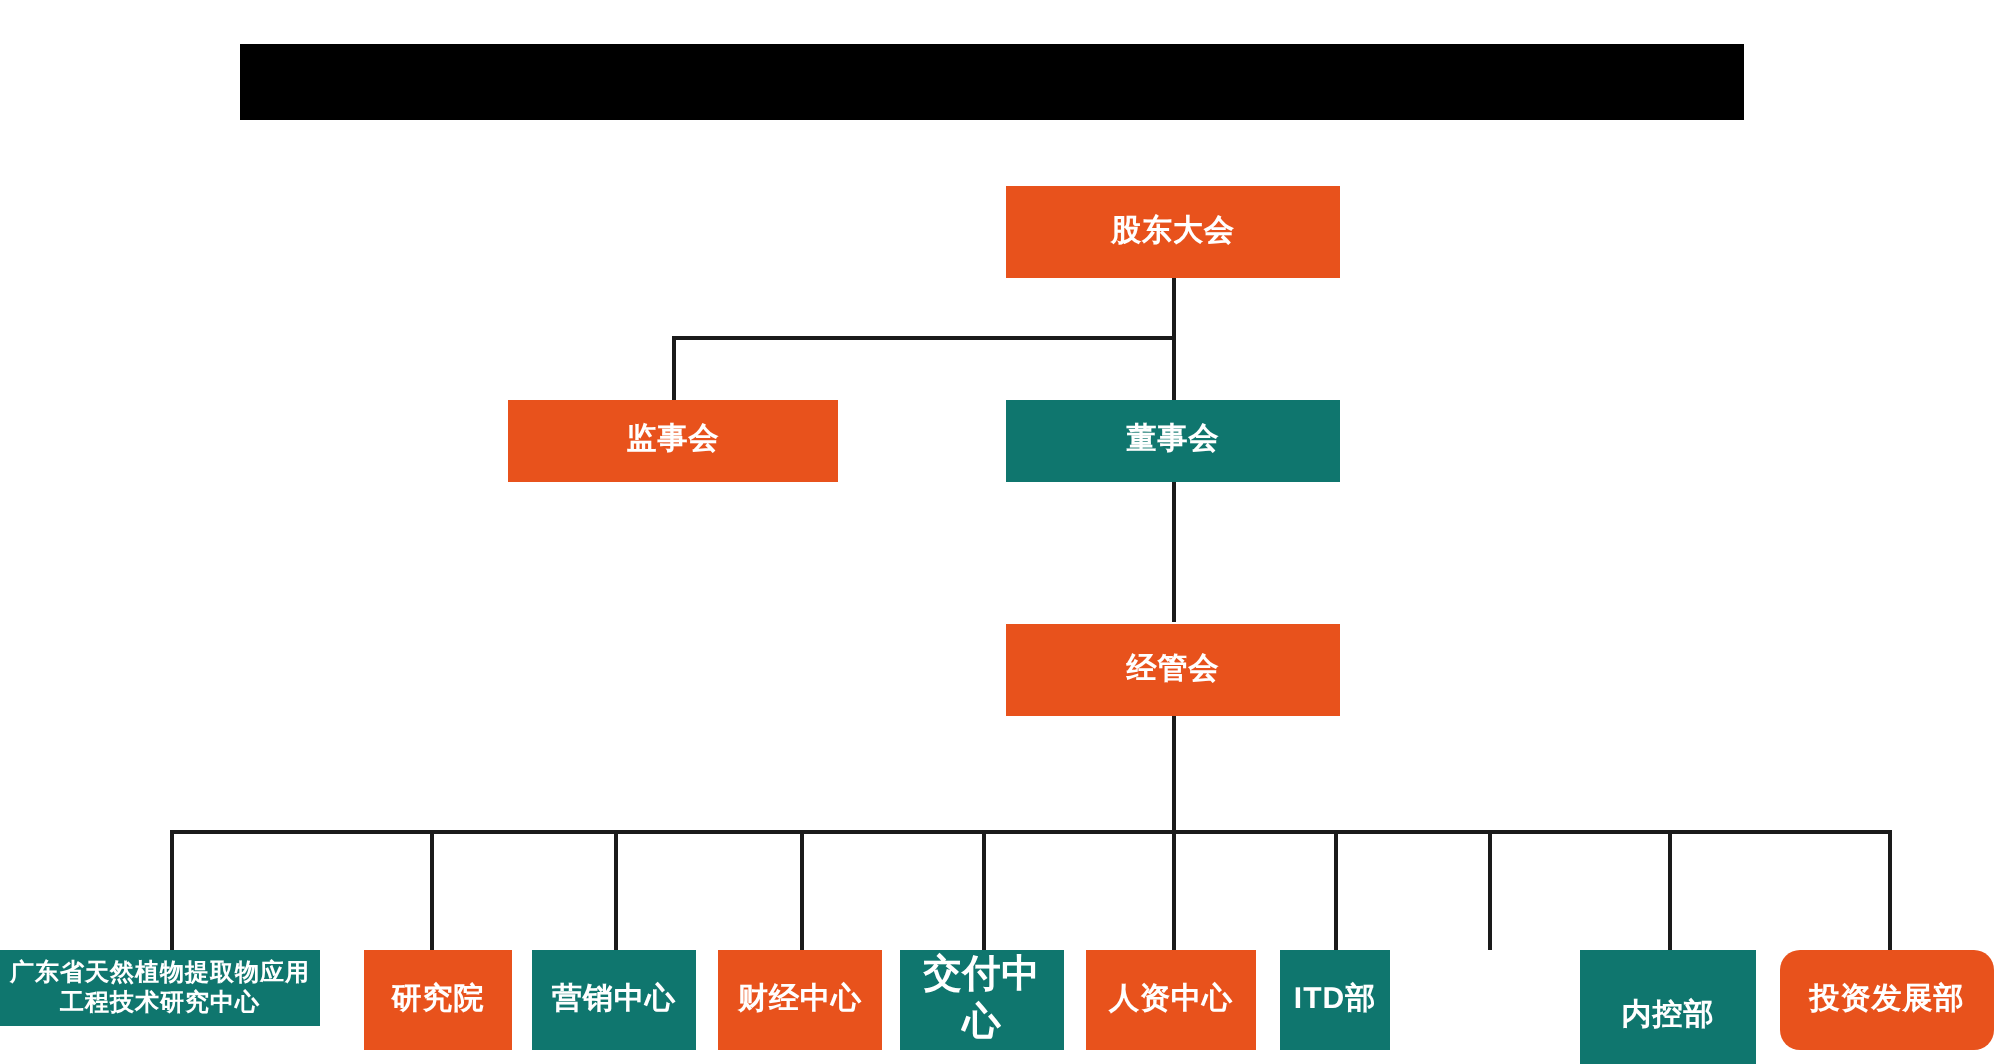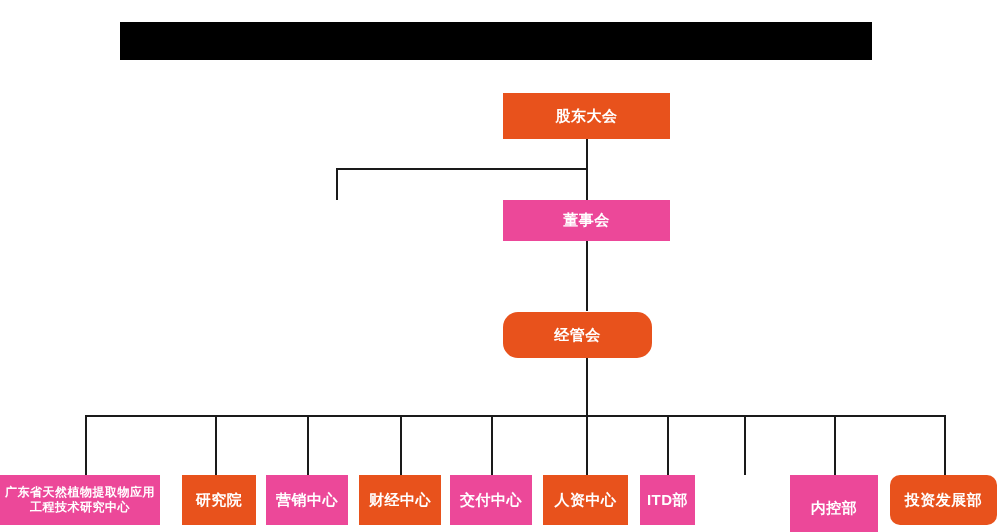--- a/index.html
+++ b/index.html
@@ -34,21 +34,21 @@
     align-items: center;
     justify-content: center;
     text-align: center;
     color: #ffffff;
     font-weight: bold;
     line-height: 1.25;
     z-index: 3;
     letter-spacing: 0.5px;
   }
   .node.dark  { background: #E8521C; }
-  .node.light { background: #ec4899; }
+  .node.light { background: #0f766e; }
 
   .node .label {
     display: block;
     width: 100%;
     padding: 0 4px;
     box-sizing: border-box;
   }
 
   
   .line {
@@ -88,46 +88,49 @@
   <div class="line v" style="left:586px; top:415px; height:60px;"></div>
   <div class="line v" style="left:667px; top:415px; height:60px;"></div>
   <div class="line v" style="left:744px; top:415px; height:60px;"></div>
   <div class="line v" style="left:834px; top:415px; height:60px;"></div>
   <div class="line v" style="left:944px; top:415px; height:60px;"></div>
 
   <div class="node dark" style="left:503px; top:93px; width:167px; height:46px; font-size:15px;">
     <span class="label">股东大会</span>
   </div>
 
+  <div class="node dark" style="left:254px; top:200px; width:165px; height:41px; font-size:15px;">
+    <span class="label">监事会</span>
+  </div>
 
   <div class="node light" style="left:503px; top:200px; width:167px; height:41px; font-size:15px;">
     <span class="label">董事会</span>
   </div>
 
-  <div class="node dark" style="left:503px; top:312px; width:149px; height:46px; font-size:15px;border-radius:15px;">
+  <div class="node dark" style="left:503px; top:312px; width:167px; height:46px; font-size:15px;">
     <span class="label">经管会</span>
   </div>
 
-  <div class="node light" style="left:0px; top:475px; width:160px; height:50px; font-size:12px;">
+  <div class="node light" style="left:0px; top:475px; width:160px; height:38px; font-size:12px;">
     <span class="label">广东省天然植物提取物应用工程技术研究中心</span>
   </div>
 
   <div class="node dark" style="left:182px; top:475px; width:74px; height:50px; font-size:15px;align-items:center;">
     <span class="label">研究院</span>
   </div>
 
   <div class="node light" style="left:266px; top:475px; width:82px; height:50px; font-size:15px;">
     <span class="label">营销中心</span>
   </div>
 
   <div class="node dark" style="left:359px; top:475px; width:82px; height:50px; font-size:15px;">
     <span class="label">财经中心</span>
   </div>
 
-  <div class="node light" style="left:450px; top:475px; width:82px; height:50px; font-size:15px;">
+  <div class="node light" style="left:450px; top:475px; width:82px; height:50px; font-size:19px;">
     <span class="label">交付中心</span>
   </div>
 
   <div class="node dark" style="left:543px; top:475px; width:85px; height:50px; font-size:15px;">
     <span class="label">人资中心</span>
   </div>
 
   <div class="node light" style="left:640px; top:475px; width:55px; height:50px; font-size:15px;">
     <span class="label">ITD部</span>
   </div>

